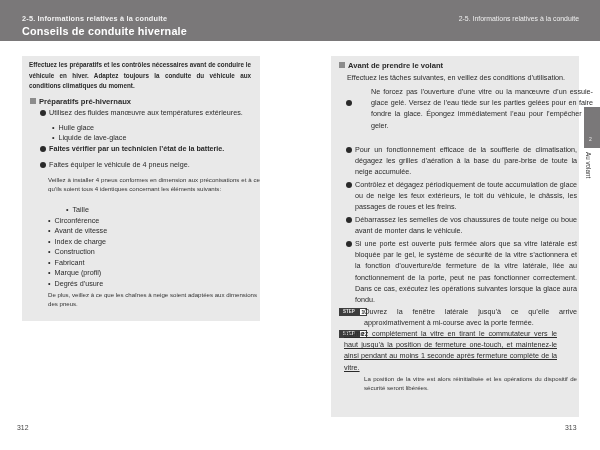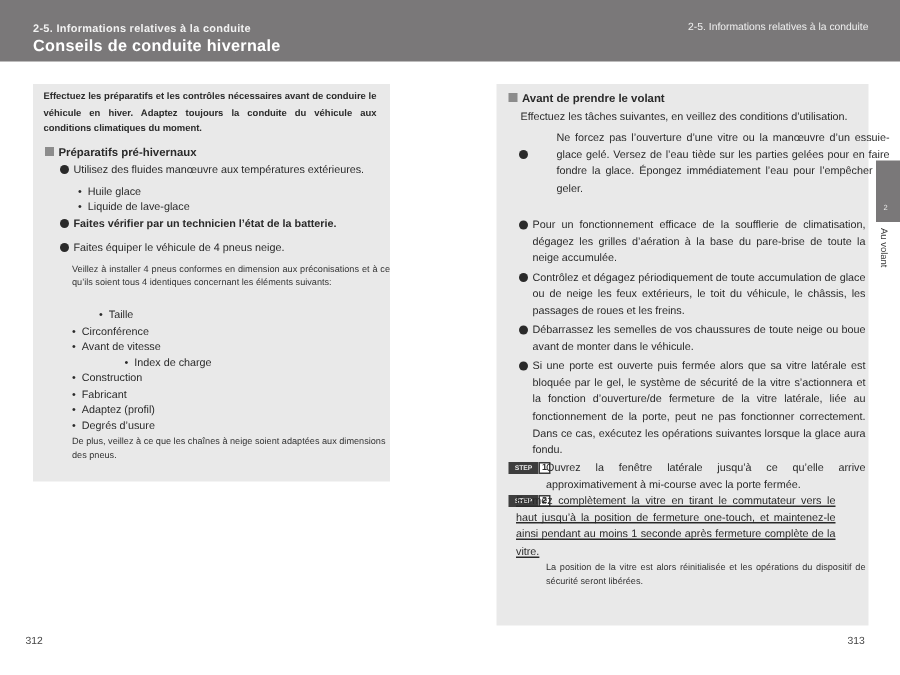--- a/index.html
+++ b/index.html
@@ -86,24 +86,24 @@
 <div class="txt" style="left:49px; top:143px; width:210px;font-weight:bold;">Faites vérifier par un technicien l’état de la batterie.</div>
 
 <div class="dot" style="left:40px; top:162px;"></div>
 <div class="txt" style="left:49px; top:159px; width:210px;">Faites équiper le véhicule de 4 pneus neige.</div>
 
 <div class="small" style="left:48px; top:175px; width:212px;">Veillez à installer 4 pneus conformes en dimension aux préconisations et à ce qu’ils soient tous 4 identiques concernant les éléments suivants:</div>
 
 <div class="li" style="left:48px; top:205px;margin-left:18px;">•&nbsp;&nbsp;<span>Taille</span></div>
 <div class="li" style="left:48px; top:215.5px;">•&nbsp;&nbsp;<span>Circonférence</span></div>
 <div class="li" style="left:48px; top:226px;">•&nbsp;&nbsp;<span>Avant de vitesse</span></div>
-<div class="li" style="left:48px; top:236.5px;margin-left:35px;">•&nbsp;&nbsp;<span>Index de charge</span></div>
+<div class="li" style="left:48px; top:236.5px;">•&nbsp;&nbsp;<span>Index de charge</span></div>
 <div class="li" style="left:48px; top:247px;">•&nbsp;&nbsp;<span>Construction</span></div>
 <div class="li" style="left:48px; top:257.5px;">•&nbsp;&nbsp;<span>Fabricant</span></div>
-<div class="li" style="left:48px; top:268px;">•&nbsp;&nbsp;<span>Adaptez (profil)</span></div>
+<div class="li" style="left:48px; top:268px;">•&nbsp;&nbsp;<span>Marque (profil)</span></div>
 <div class="li" style="left:48px; top:278.5px;">•&nbsp;&nbsp;<span>Degrés d’usure</span></div>
 
 <div class="small" style="left:48px; top:290px; width:212px; text-align:left;">De plus, veillez à ce que les chaînes à neige soient adaptées aux dimensions des pneus.</div>
 
 <div class="box box-right"></div>
 
 <div class="sec-head" style="left:339px; top:61px;">
   <span class="sq"></span><span>Avant de prendre le volant</span>
 </div>
 <div class="txt" style="left:347px; top:72px; width:229px;">Effectuez les tâches suivantes, en veillez des conditions d’utilisation.</div>

